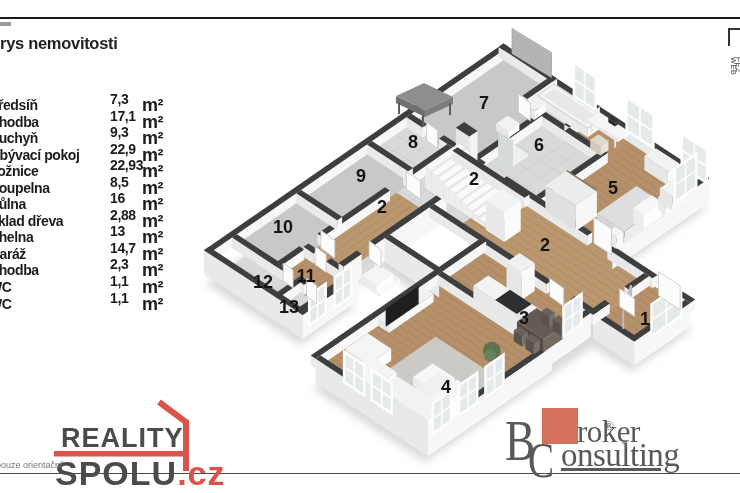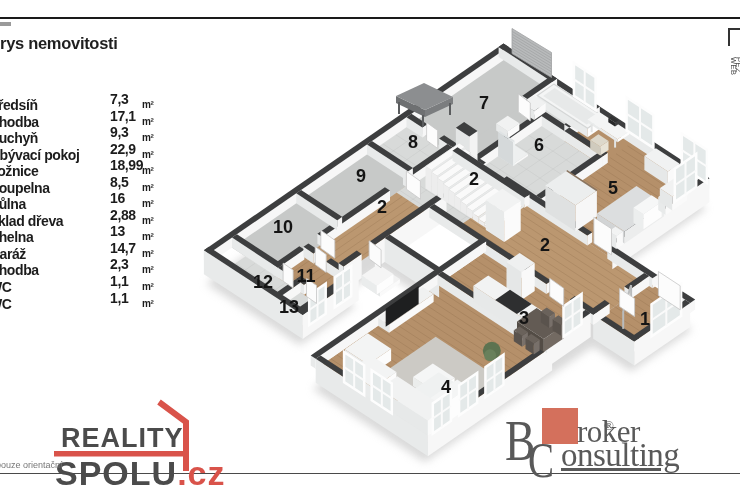--- a/index.html
+++ b/index.html
@@ -742,32 +742,32 @@
       <div>Chodba</div>
       <div>WC</div>
       <div>WC</div>
 </div>
 
 <div class="abs" style="left:110px;top:91px;font-size:14px;letter-spacing:-0.4px;font-weight:600;color:#1c1c1c;line-height:16.55px;">
 <div>7,3</div>
       <div>17,1</div>
       <div>9,3</div>
       <div>22,9</div>
-      <div>18,99</div>
+      <div>22,93</div>
       <div>8,5</div>
       <div>16</div>
       <div>2,88</div>
       <div>13</div>
       <div>14,7</div>
       <div>2,3</div>
       <div>1,1</div>
       <div>1,1</div>
 </div>
 
-<div class="abs" style="left:142px;top:97px;font-size:10px;letter-spacing:-0.4px;font-weight:600;color:#1c1c1c;line-height:16.55px;">
+<div class="abs" style="left:142px;top:97px;font-size:18px;letter-spacing:-0.4px;font-weight:600;color:#1c1c1c;line-height:16.55px;">
 <div>m²</div>
       <div>m²</div>
       <div>m²</div>
       <div>m²</div>
       <div>m²</div>
       <div>m²</div>
       <div>m²</div>
       <div>m²</div>
       <div>m²</div>
       <div>m²</div>

